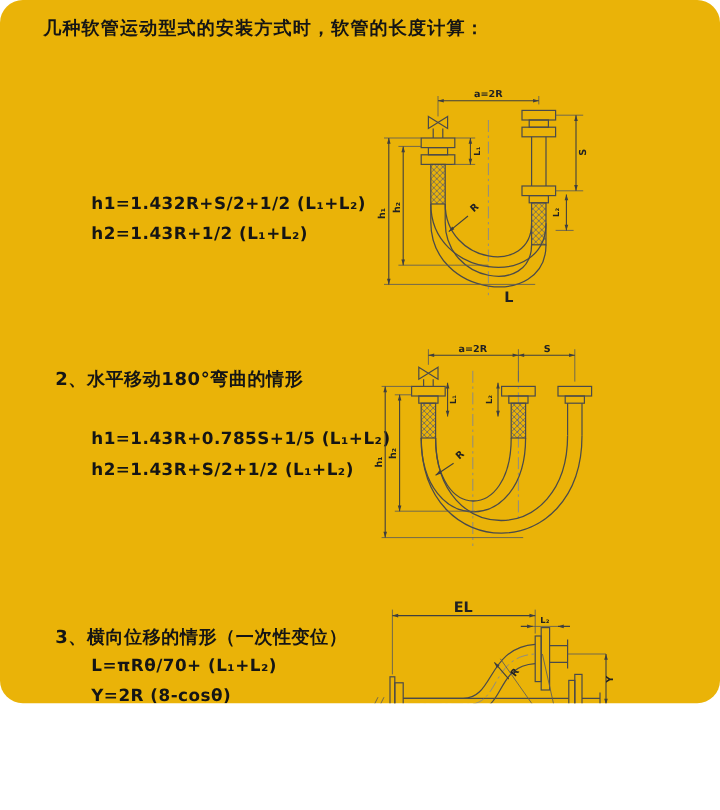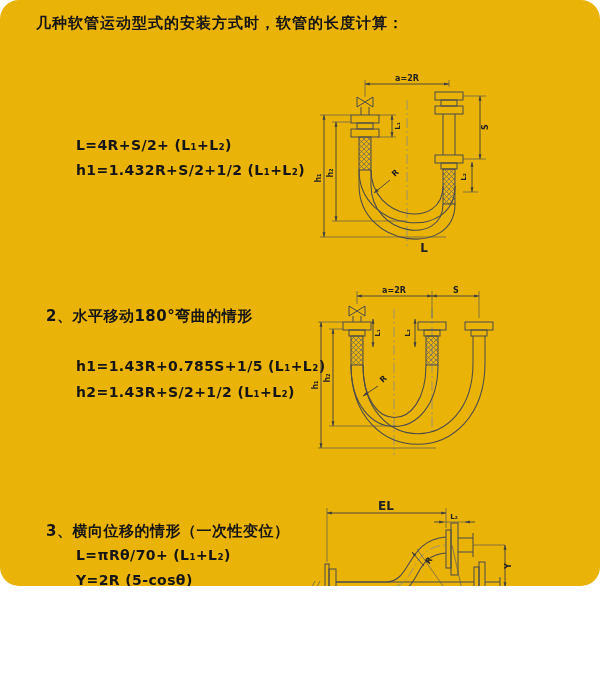--- a/index.html
+++ b/index.html
@@ -32,30 +32,30 @@
         <path d="M0,5 L5,0 M0,0 L5,5" stroke="#666" stroke-width="0.7" fill="none"></path>
       </pattern>
       <marker id="mA" viewBox="0 0 10 10" markerWidth="8" markerHeight="6" refX="8" refY="3" orient="auto-start-reverse" markerUnits="userSpaceOnUse">
         <path d="M0,0.5 L8,3 L0,5.5 Z" fill="#3f3f3f"></path>
       </marker>
     </defs>
   </svg>
 
   <h1 class="title">几种软管运动型式的安装方式时，软管的长度计算：</h1>
 
-  <div class="formula" style="top:137px">L=4R+S/2+ (L₁+L₂)</div>
   <div class="formula" style="top:162px">h1=1.432R+S/2+1/2 (L₁+L₂)</div>
+  <div class="formula" style="top:187px">h2=1.43R+1/2 (L₁+L₂)</div>
 
   <div class="sec-h" style="top:307px">2、水平移动180°弯曲的情形</div>
   <div class="formula" style="top:358px">h1=1.43R+0.785S+1/5 (L₁+L₂)</div>
   <div class="formula" style="top:384px">h2=1.43R+S/2+1/2 (L₁+L₂)</div>
 
   <div class="sec-h" style="top:522px">3、横向位移的情形（一次性变位）</div>
   <div class="formula" style="top:547px">L=πRθ/70+ (L₁+L₂)</div>
-  <div class="formula" style="top:572px">Y=2R (5-cosθ)</div>
+  <div class="formula" style="top:572px">Y=2R (8-cosθ)</div>
 
   <svg class="diag" style="left:314px;top:74px" width="185" height="185" viewBox="0 0 185 185">
     <path class="cl" d="M93,26 V172"></path>
 
     <g>
       <path class="thin" d="M51,20 V6 M135,13 V6"></path>
       <line class="dl" x1="51" y1="10" x2="135" y2="10"></line>
       <text class="dim" x="93" y="7" text-anchor="middle">a=2R</text>
     </g>
 

